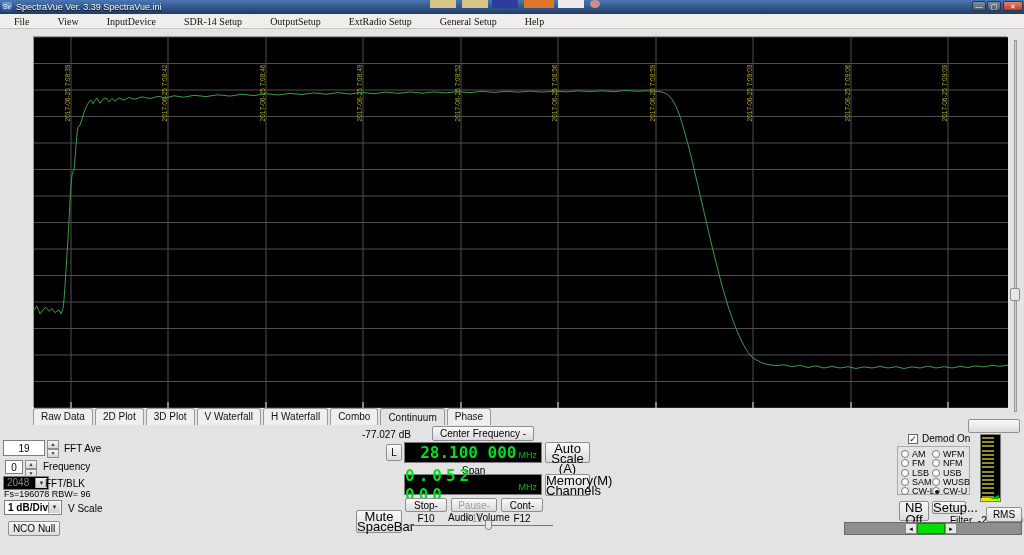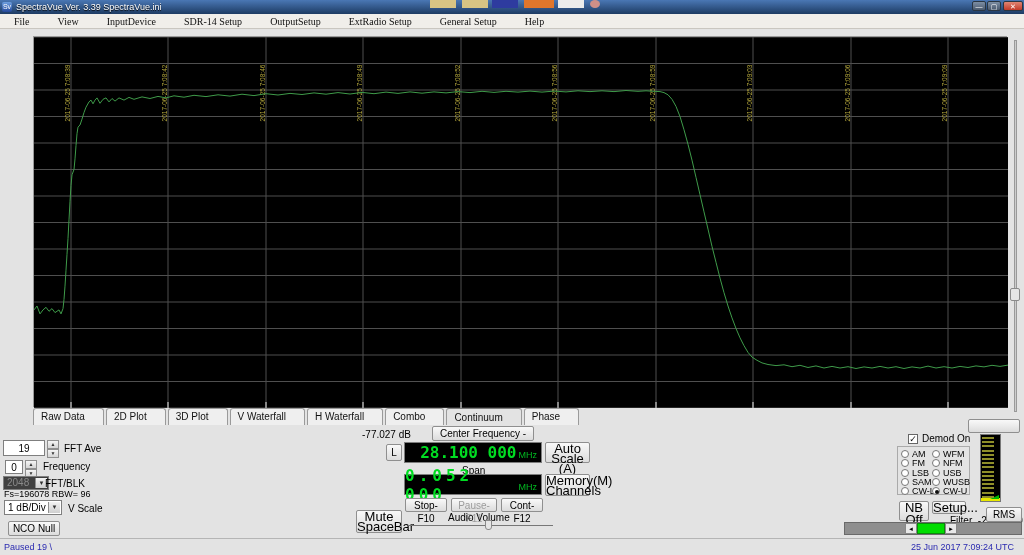--- a/index.html
+++ b/index.html
@@ -30,32 +30,32 @@
   .ylab { position:absolute; right:3px; width:26px; text-align:right; font-size:10px; color:#1c1c1c; }
 
   
   #vslider-track { position:absolute; left:1014px; top:40px; width:3px; height:372px;
     background:#cdcdcd; border:1px solid #999; }
   #vslider-thumb { position:absolute; left:1010px; top:288px; width:10px; height:13px;
     background:#e6e6e6; border:1px solid #8a8a8a; border-radius:2px; }
 
   
   #tabs { position:absolute; left:33px; top:408px; height:18px; display:flex; gap:2px; }
-  .tab { font-size:10px; padding:2px 18px 0 7px; height:17px; background:#efefef; color:#111;
+  .tab { font-size:10px; padding:2px 7px 0 7px; height:17px; background:#efefef; color:#111;
     border:1px solid #9a9a9a; border-bottom:none; border-radius:3px 3px 0 0; }
   .tab.active { background:#e3e3e3; padding-top:3px; border-top:1px solid #7b7b7b; }
 
   
   .btn { position:absolute; background:linear-gradient(#f9f9f9,#dcdcdc); border:1px solid #8f8f8f;
     border-radius:2px; font-size:10px; color:#000; text-align:center; }
   .btn.small { font-size:13px; }
   .btn.disabled { color:#9c9c9c; }
   .edit { position:absolute; background:#fff; border:1px solid #7f7f7f; font-size:10px; color:#000;
     text-align:center; }
-  .edit.disabled { background:#404040; color:#8a8a8a; text-align:left; padding-left:3px; }
+  .edit.disabled { background:#000000; color:#8a8a8a; text-align:left; padding-left:3px; }
   .spin { position:absolute; width:12px; display:flex; flex-direction:column; }
   .spin > div { flex:1; background:linear-gradient(#f5f5f5,#d5d5d5); border:1px solid #8f8f8f;
     font-size:5px; line-height:7px; text-align:center; color:#333; }
   .lab { position:absolute; font-size:10px; color:#000; white-space:nowrap; }
   .combo-arrow { position:absolute; right:1px; top:1px; bottom:1px; width:12px;
     background:linear-gradient(#f2f2f2,#cfcfcf); border-left:1px solid #8f8f8f;
     font-size:6px; text-align:center; color:#333; display:flex; align-items:center; justify-content:center; }
 
   
   .display { position:absolute; background:#000; border:1px solid #7d7d7d;
@@ -214,21 +214,21 @@
   <div class="lab" style="left:43px;top:461px;">Frequency</div>
 
   <div class="edit disabled" style="left:3px;top:476px;width:46px;height:14px;line-height:12px;">
     <span>2048</span>
     <span class="combo-arrow">▼</span>
   </div>
   <div class="lab" style="left:45px;top:478px;">FFT/BLK</div>
 
   <div class="lab" style="left:4px;top:489px;font-size:9px;">Fs=196078 RBW= 96</div>
 
-  <div class="edit" style="left:4px;top:500px;width:58px;height:15px;line-height:13px;text-align:left;padding-left:3px;">
+  <div class="edit" style="left:4px;top:500px;width:58px;height:15px;line-height:13px;text-align:left;padding-left:3px;font-weight:bold;">
     <span>1 dB/Div</span>
     <span class="combo-arrow">▼</span>
   </div>
   <div class="lab" style="left:68px;top:503px;">V Scale</div>
 
   <div class="btn" style="left:8px;top:521px;width:52px;height:15px;line-height:14px;">NCO Null</div>
 
   <div class="lab" style="left:362px;top:429px;">-77.027 dB</div>
   <div class="btn" style="left:432px;top:426px;width:102px;height:15px;line-height:14px;">Center Frequency - Ins</div>
 
@@ -340,17 +340,13 @@
       <div class="meter-seg" style="top: 56.6px;"></div>
       <div class="meter-seg" style="top: 60.8px;"></div>
     </div>
   <div class="btn" style="left:986px;top:507px;width:36px;height:15px;line-height:14px;">RMS</div>
 
   <div id="filter-track"></div>
   <div id="filter-left">◄</div>
   <div id="filter-thumb"></div>
   <div id="filter-right">►</div>
 
-  <div id="statusbar">
-    <span id="status-left">Paused 19  \</span>
-    <span id="status-right">25 Jun 2017  7:09:24 UTC</span>
-  </div>
 </div>
 
 </body></html>

